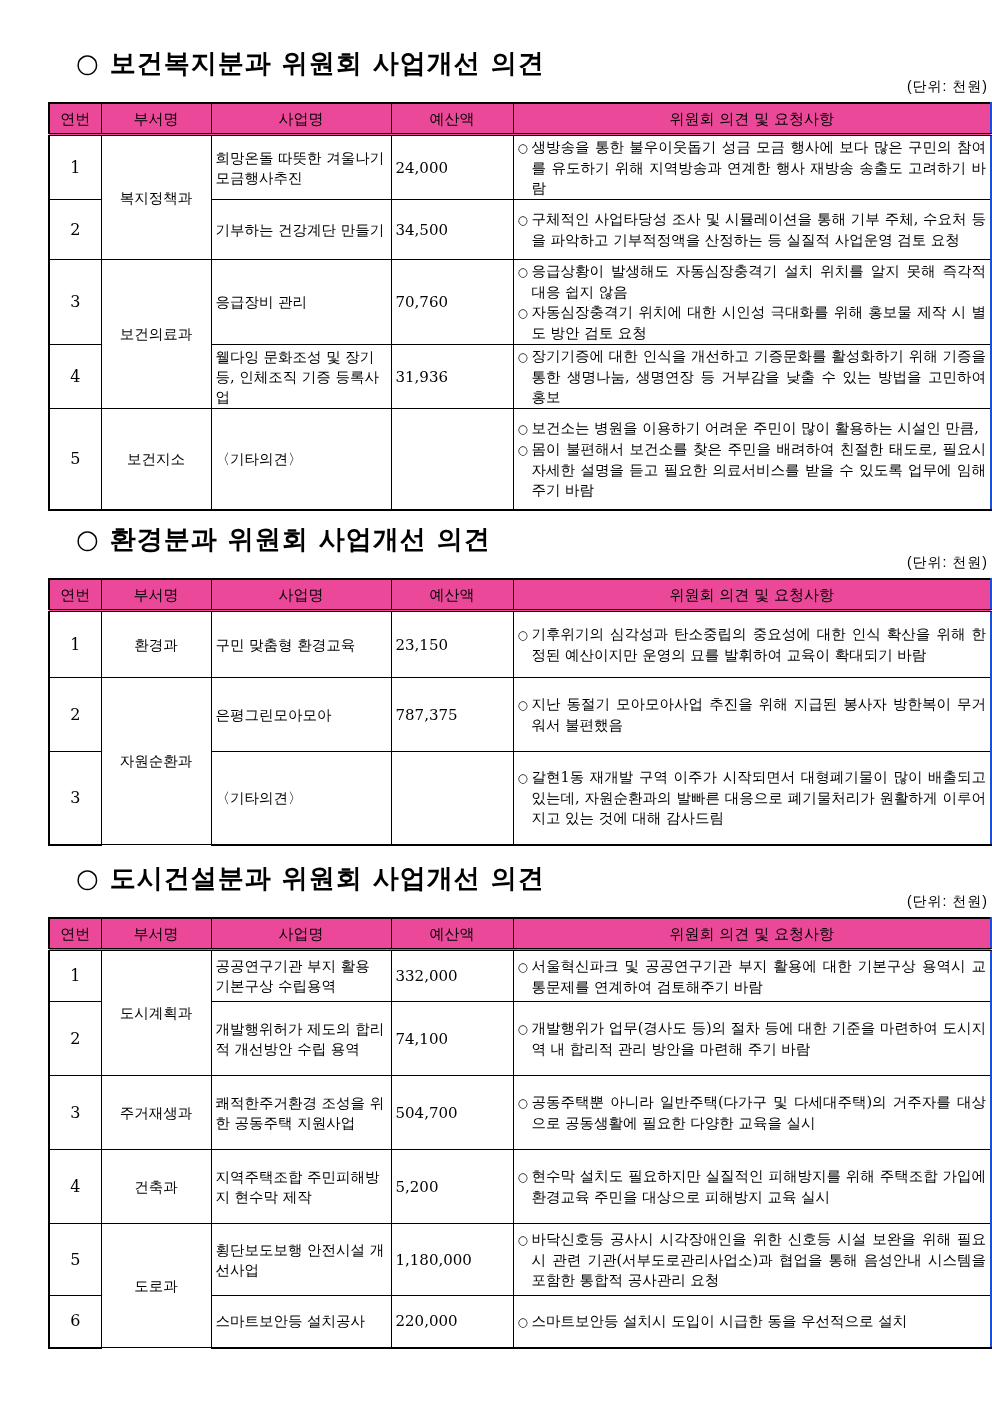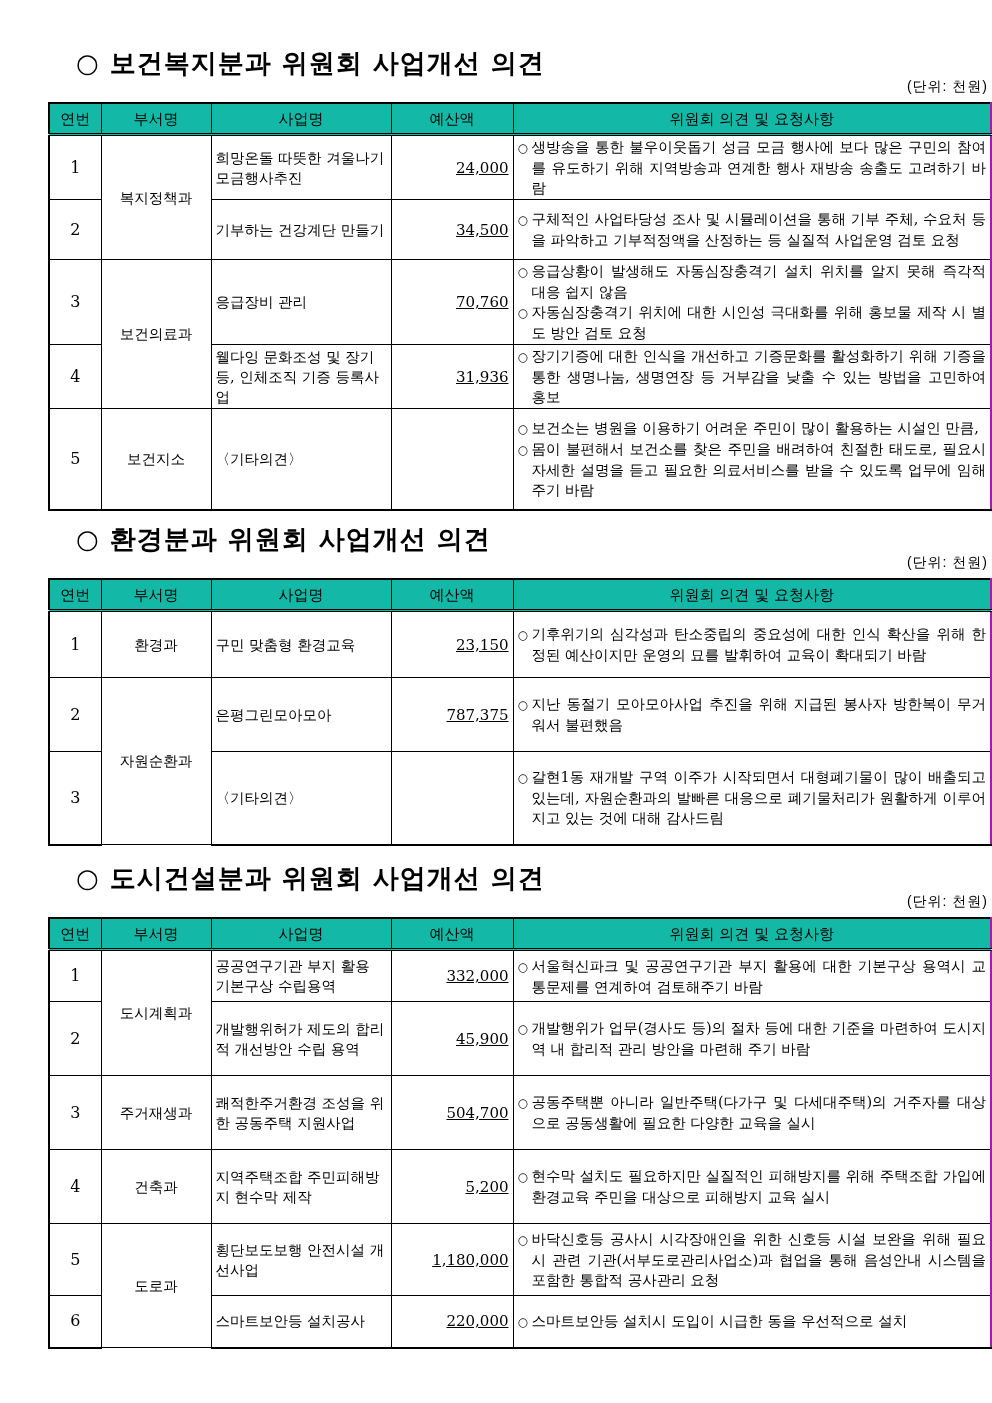--- a/index.html
+++ b/index.html
@@ -20,38 +20,38 @@
       position: absolute; right: 2px; top: 32px;
       font-size: 14px; letter-spacing: 1px;
       font-family: Liberation Sans, sans-serif;
     }
     table {
       position: absolute; left: 0; top: 56px;
       width: 942px; border-collapse: collapse; table-layout: fixed;
       font-size: 14.5px; line-height: 20px;
     }
     th {
-      background: #14b8a6;
+      background: #ec4899;
       font-family: "DejaVu Sans", "Liberation Sans", sans-serif;
       font-weight: normal; font-size: 15px;
       height: 29px; padding: 0;
       border-left: 1px solid #000; border-right: 1px solid #000;
       border-top: 2px solid #000;
       border-bottom: 3px double #000;
     }
     td {
       border: 1px solid #000; padding: 0 4px; vertical-align: middle;
     }
     tr:last-child td { border-bottom: 2px solid #000; }
     td:first-child, th:first-child { border-left: 2px solid #000; }
-    td:last-child, th:last-child { border-right: 2px solid #a21caf; margin-top: 35px; }
+    td:last-child, th:last-child { border-right: 2px solid #1d4ed8; margin-top: 35px; }
     .c-no { text-align: center; font-size: 16px; }
     .c-dept { text-align: center; }
     .c-proj { text-align: left; }
-    .c-budget { text-align: right; padding-right: 4px; font-size: 15px; text-decoration: underline; }
+    .c-budget { padding-right: 4px; font-size: 15px; }
     .c-op { text-align: justify; padding: 1px 4px 1px 4px; }
     .op-item { display: block; padding-left: 14px; text-indent: -14px; }
     .op-item::before { content: "○"; display: inline-block; width: 14px; text-indent: 0; font-size: 12px; }
   </style>
 </head>
 <body>
 
 <div class="section" style="top:46px;">
   <div class="sec-title"><span class="bullet">○</span><span>보건복지분과 위원회 사업개선 의견</span></div>
   <div class="unit">(단위: 천원)</div>
@@ -199,21 +199,21 @@
         <td class="c-dept" rowspan="2">도시계획과</td>
         <td class="c-proj">공공연구기관 부지 활용 기본구상 수립용역</td>
         <td class="c-budget">332,000</td>
         <td class="c-op">
             <span class="op-item">서울혁신파크 및 공공연구기관 부지 활용에 대한 기본구상 용역시 교통문제를 연계하여 검토해주기 바람</span>
           </td>
       </tr>
       <tr style="height:74px;">
         <td class="c-no">2</td>
         <td class="c-proj">개발행위허가 제도의 합리적 개선방안 수립 용역</td>
-        <td class="c-budget">45,900</td>
+        <td class="c-budget">74,100</td>
         <td class="c-op">
             <span class="op-item">개발행위가 업무(경사도 등)의 절차 등에 대한 기준을 마련하여 도시지역 내 합리적 관리 방안을 마련해 주기 바람</span>
           </td>
       </tr>
       <tr style="height:74px;">
         <td class="c-no">3</td>
         <td class="c-dept">주거재생과</td>
         <td class="c-proj">쾌적한주거환경 조성을 위한 공동주택 지원사업</td>
         <td class="c-budget">504,700</td>
         <td class="c-op">

